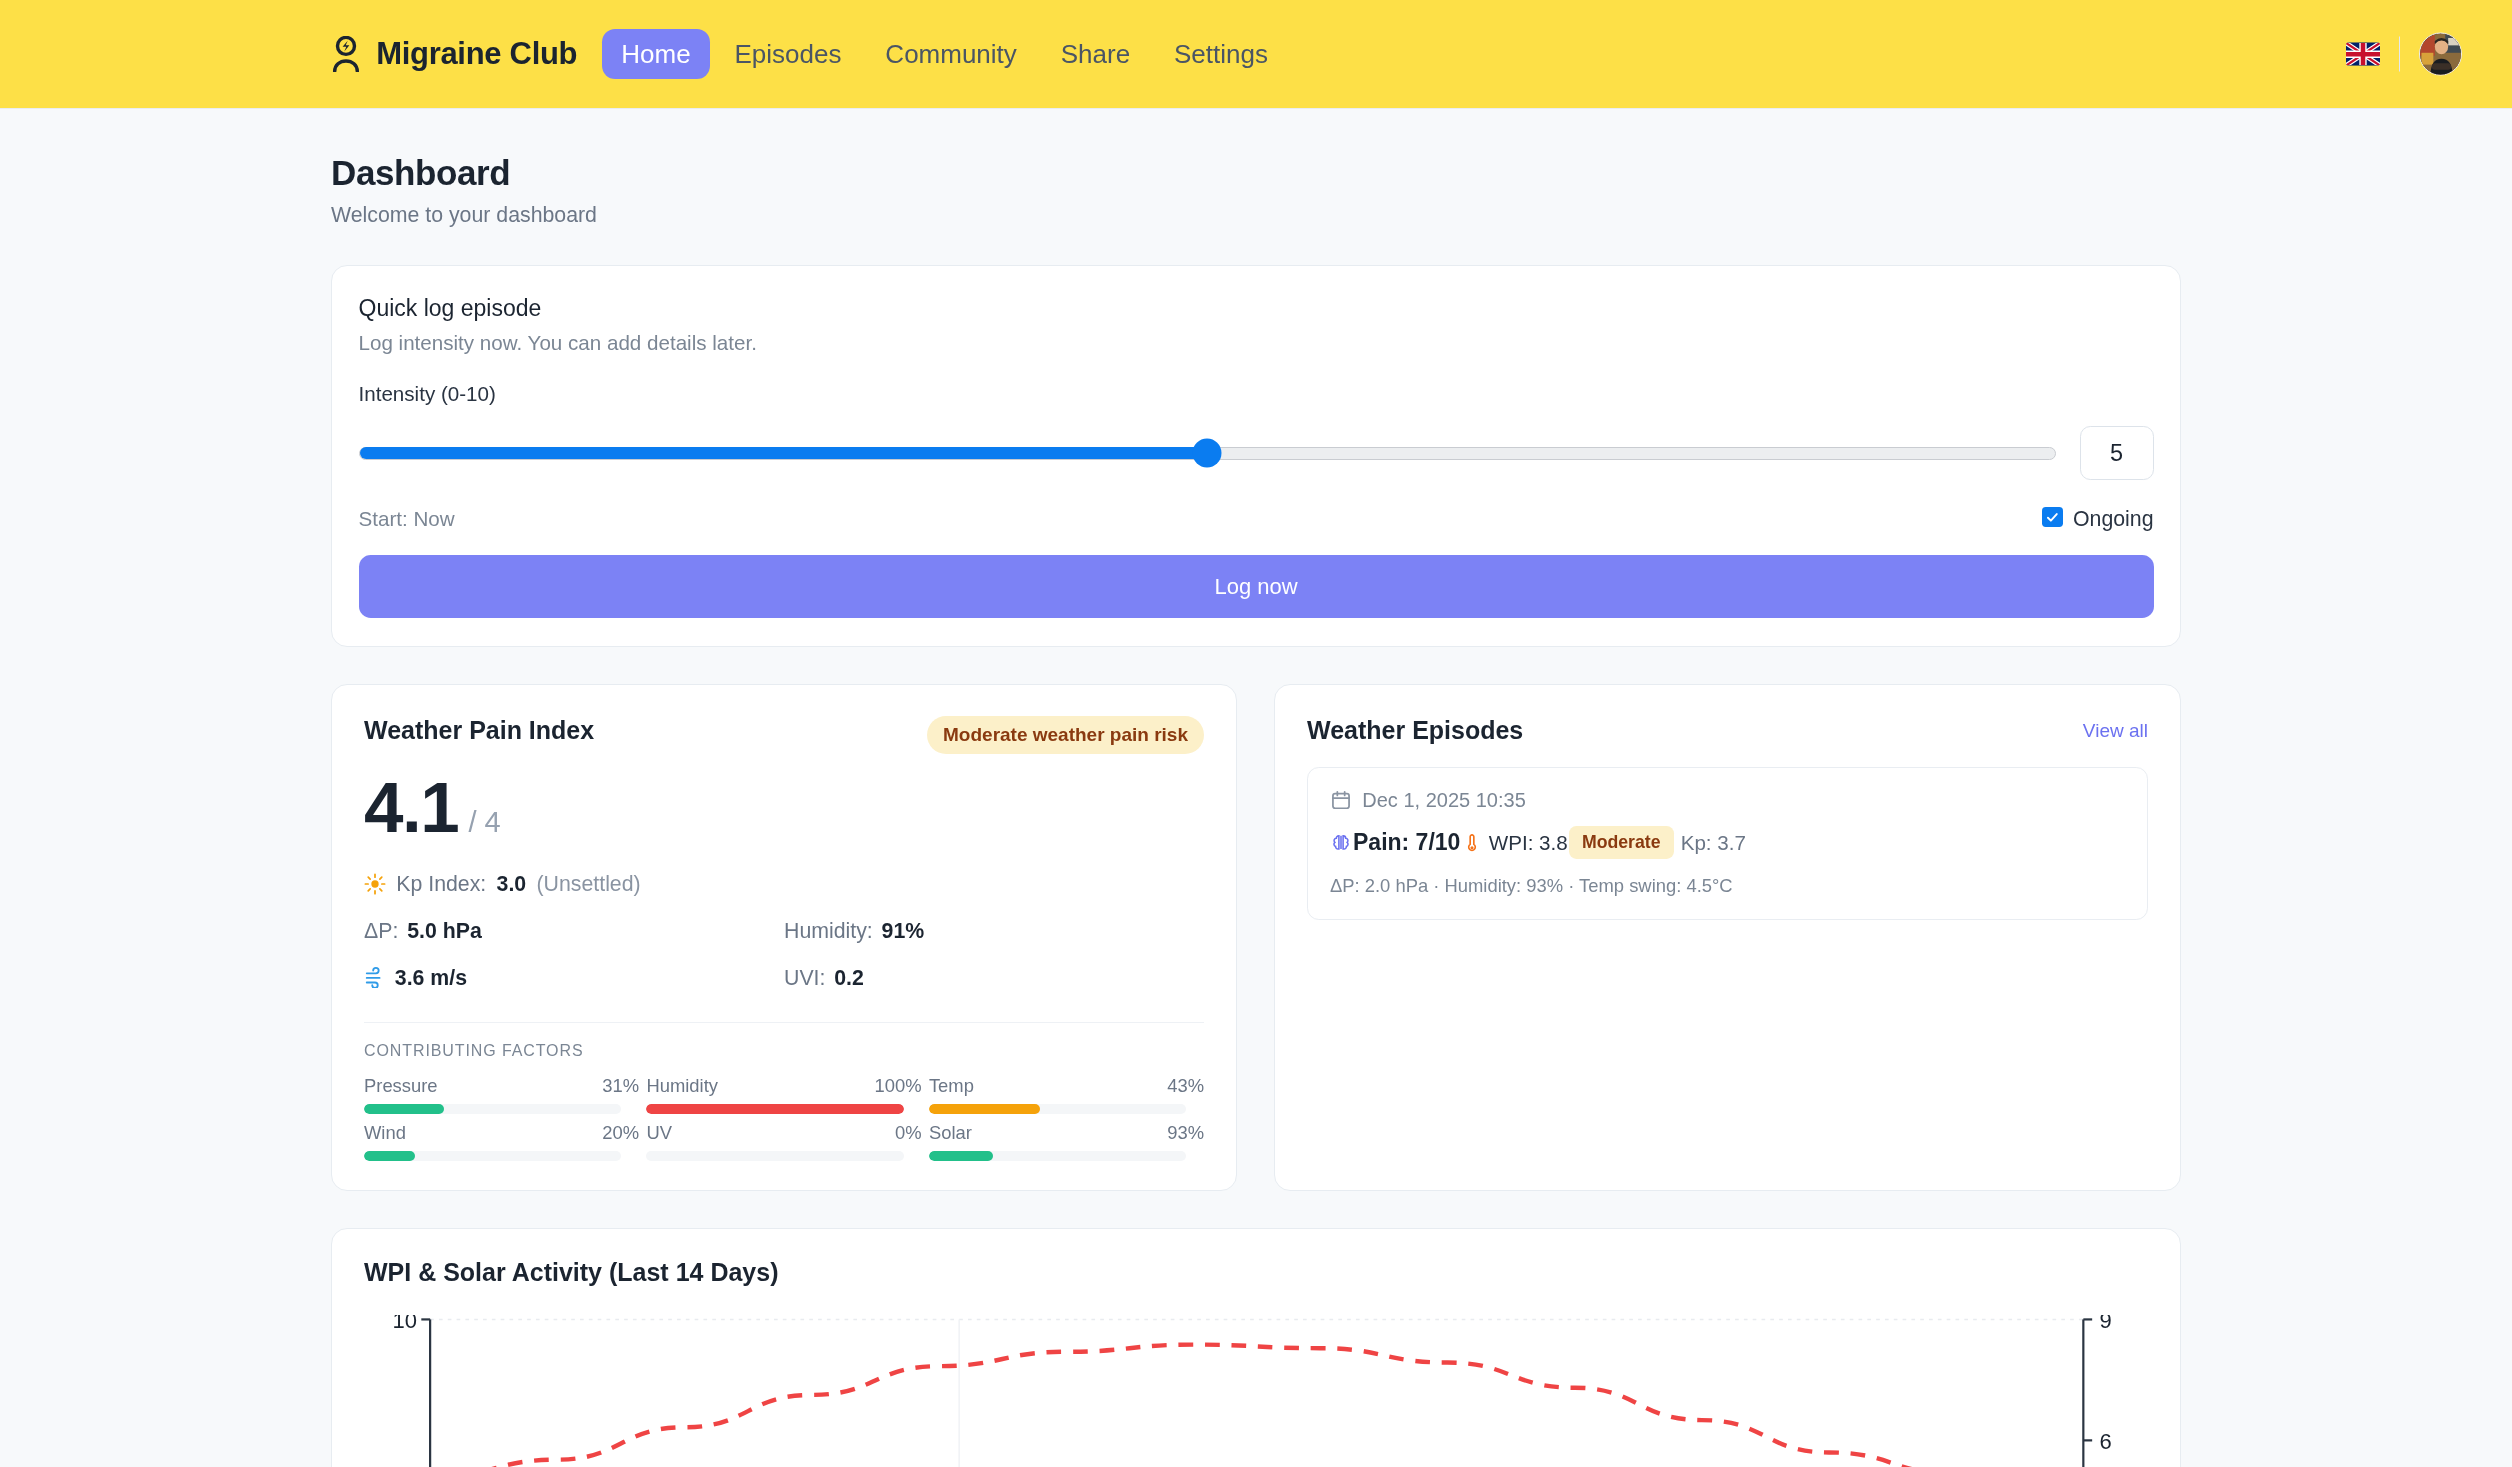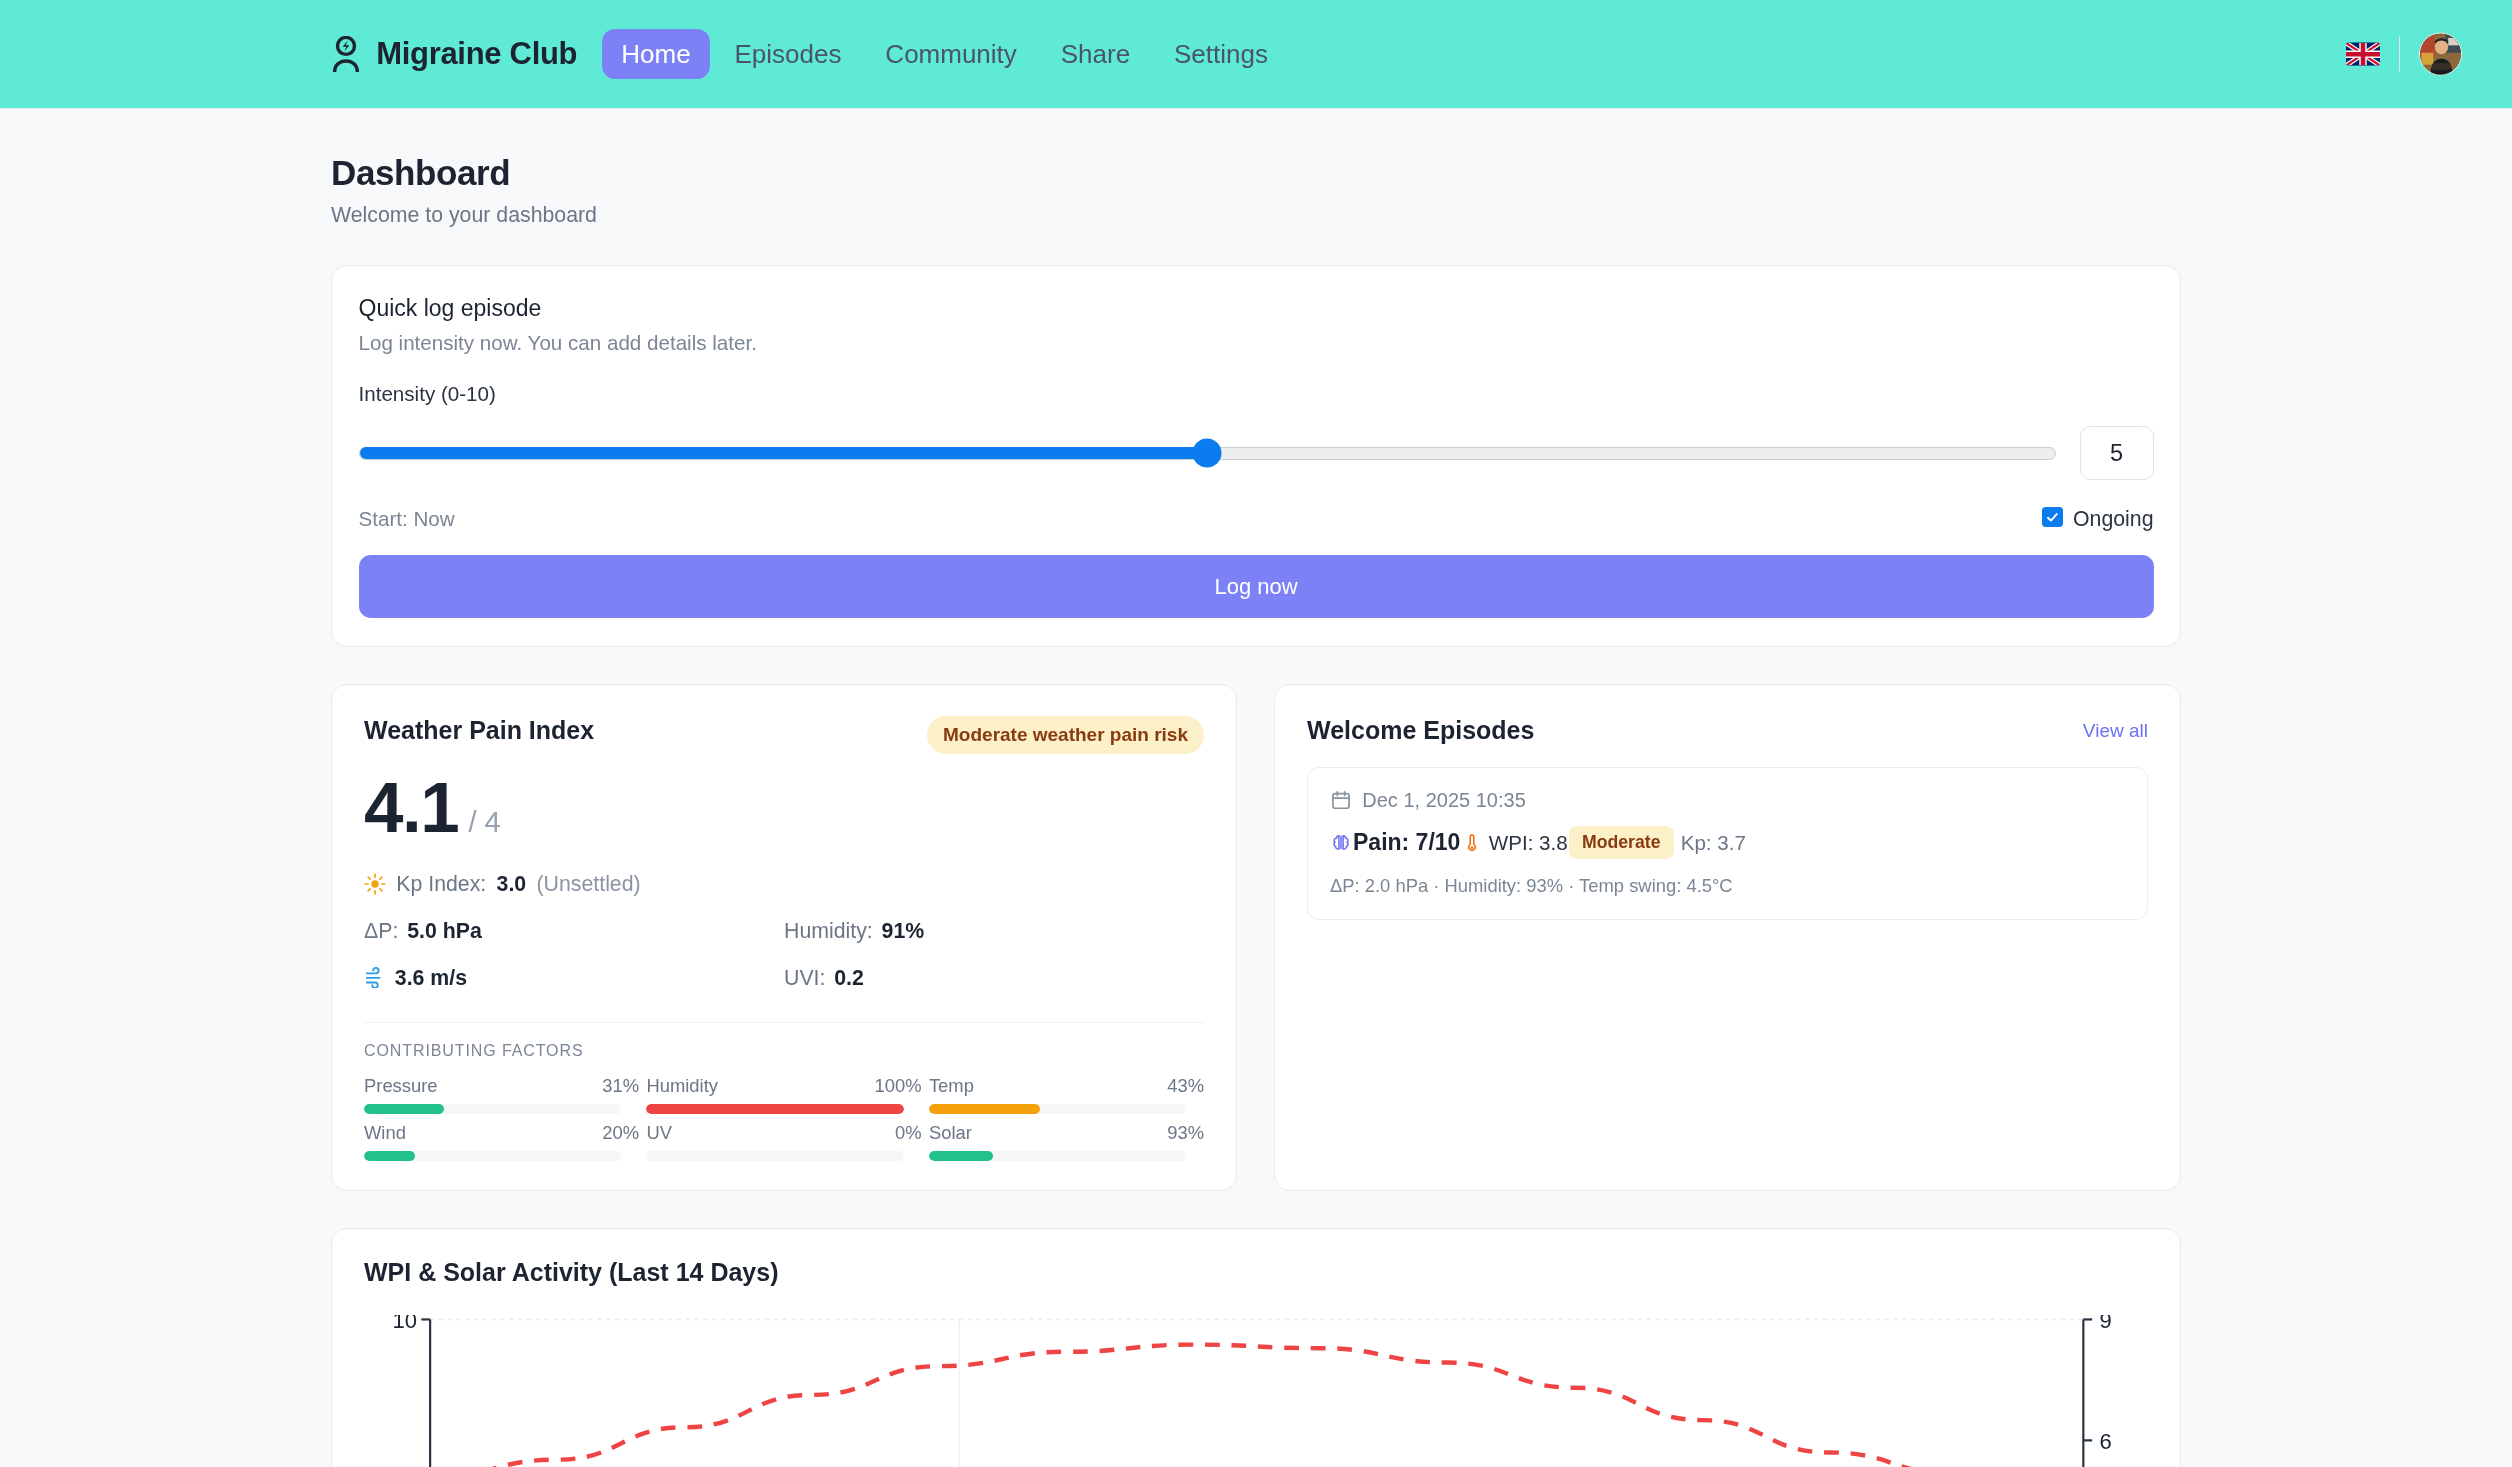--- a/index.html
+++ b/index.html
@@ -8,21 +8,21 @@
     width: 2512px; height: 1468px;
     background: #f7f9fb;
     font-family: "Liberation Sans", "DejaVu Sans", sans-serif;
     color: #1f2937;
     overflow: hidden;
   }
 
   
   .navbar {
     height: 109px;
-    background: #5eead4;
+    background: #fde047;
     border-bottom: 0.7px solid #e9edf2;
     display: flex;
     align-items: center;
     padding: 0 44px 0 329px;
     position: relative;
   }
   .brand { display: flex; align-items: center; gap: 13.2px; }
   .brand-icon { width: 34px; height: 37px; display: block; }
   .brand-name {
     font-size: 31px; font-weight: 700; color: #1b2430; letter-spacing: -0.3px;
@@ -393,21 +393,21 @@
               </div>
 
             </div>
           </div>
         </div>
       </div>
 
       <div class="col-right">
         <div class="card rec-card">
           <div class="rec-head">
-            <div class="rec-title">Welcome Episodes</div>
+            <div class="rec-title">Weather Episodes</div>
             <div class="rec-viewall">View all</div>
           </div>
 
           <div class="episode">
             <div class="ep-date">
               <span class="icon-16">
                 <svg viewBox="0 0 24 24" fill="none" xmlns="http://www.w3.org/2000/svg">
                   <rect x="3.2" y="5" width="17.6" height="16" rx="2.4" stroke="#8a94a2" stroke-width="1.9"></rect>
                   <path d="M3.2 10h17.6M8 3v4M16 3v4" stroke="#8a94a2" stroke-width="1.9" stroke-linecap="round"></path>
                 </svg>

